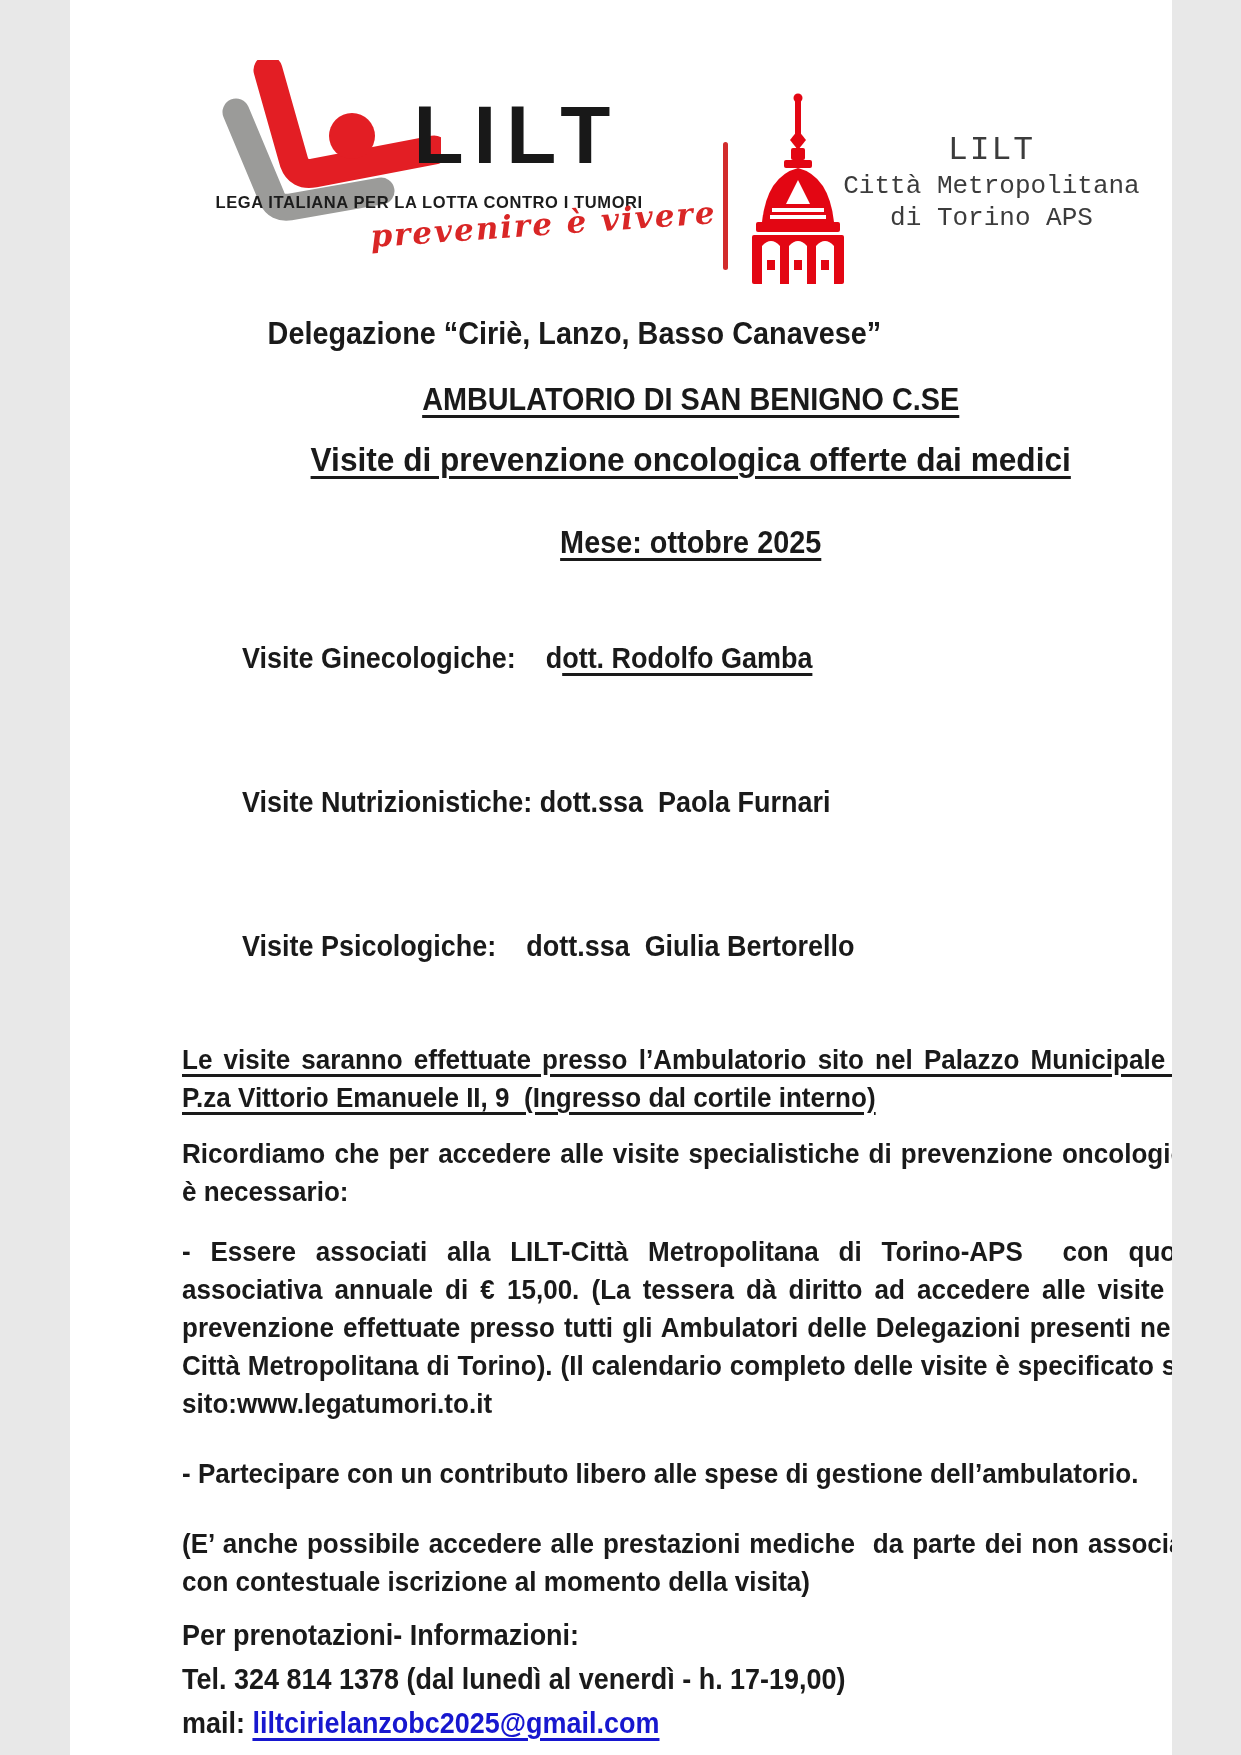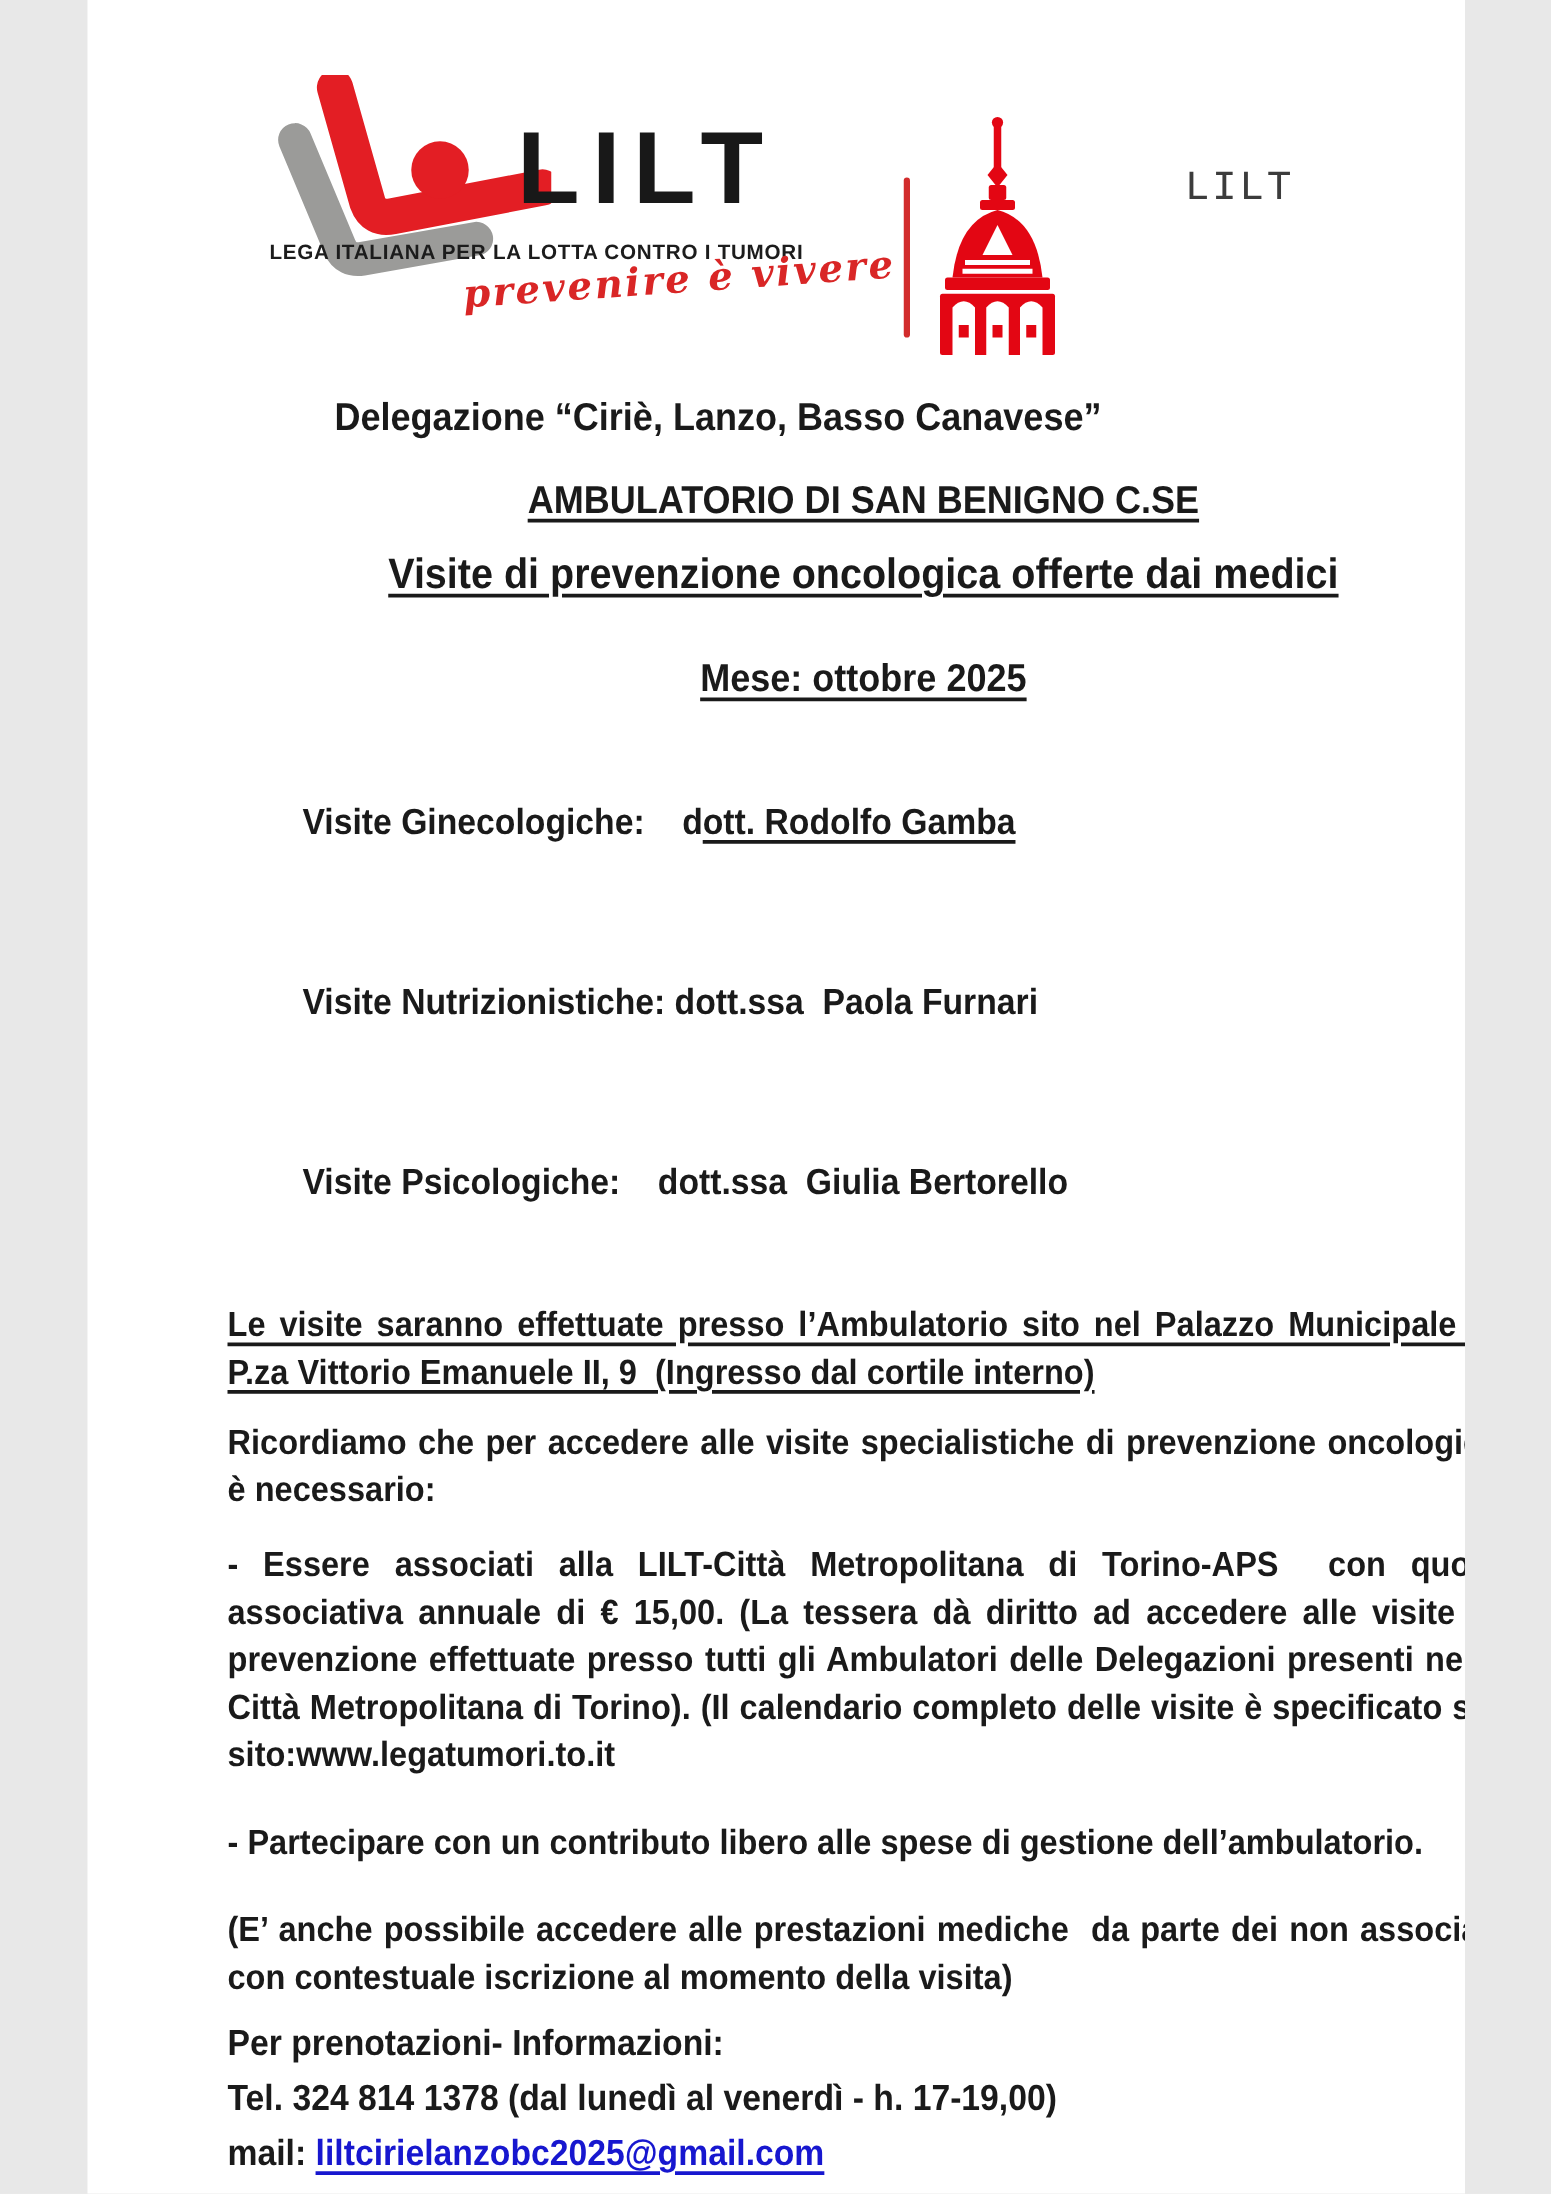--- a/index.html
+++ b/index.html
@@ -155,20 +155,22 @@
         <g fill="#e30613">
           <rect x="19" y="168" width="8" height="10"></rect>
           <rect x="46" y="168" width="8" height="10"></rect>
           <rect x="73" y="168" width="8" height="10"></rect>
         </g>
       </svg>
     </div>
 
     <div class="metro">
       <div class="metro-l1">LILT</div>
+      <div class="metro-l2">Città Metropolitana</div>
+      <div class="metro-l3">di Torino APS</div>
     </div>
   </div>
 
   <div class="content">
 
     <div class="delegation">Delegazione “Ciriè, Lanzo, Basso Canavese”</div>
 
     <div class="clinic"><span class="u">AMBULATORIO DI SAN BENIGNO C.SE</span></div>
 
     <div class="subtitle"><span class="u">Visite di prevenzione oncologica offerte dai medici</span></div>

